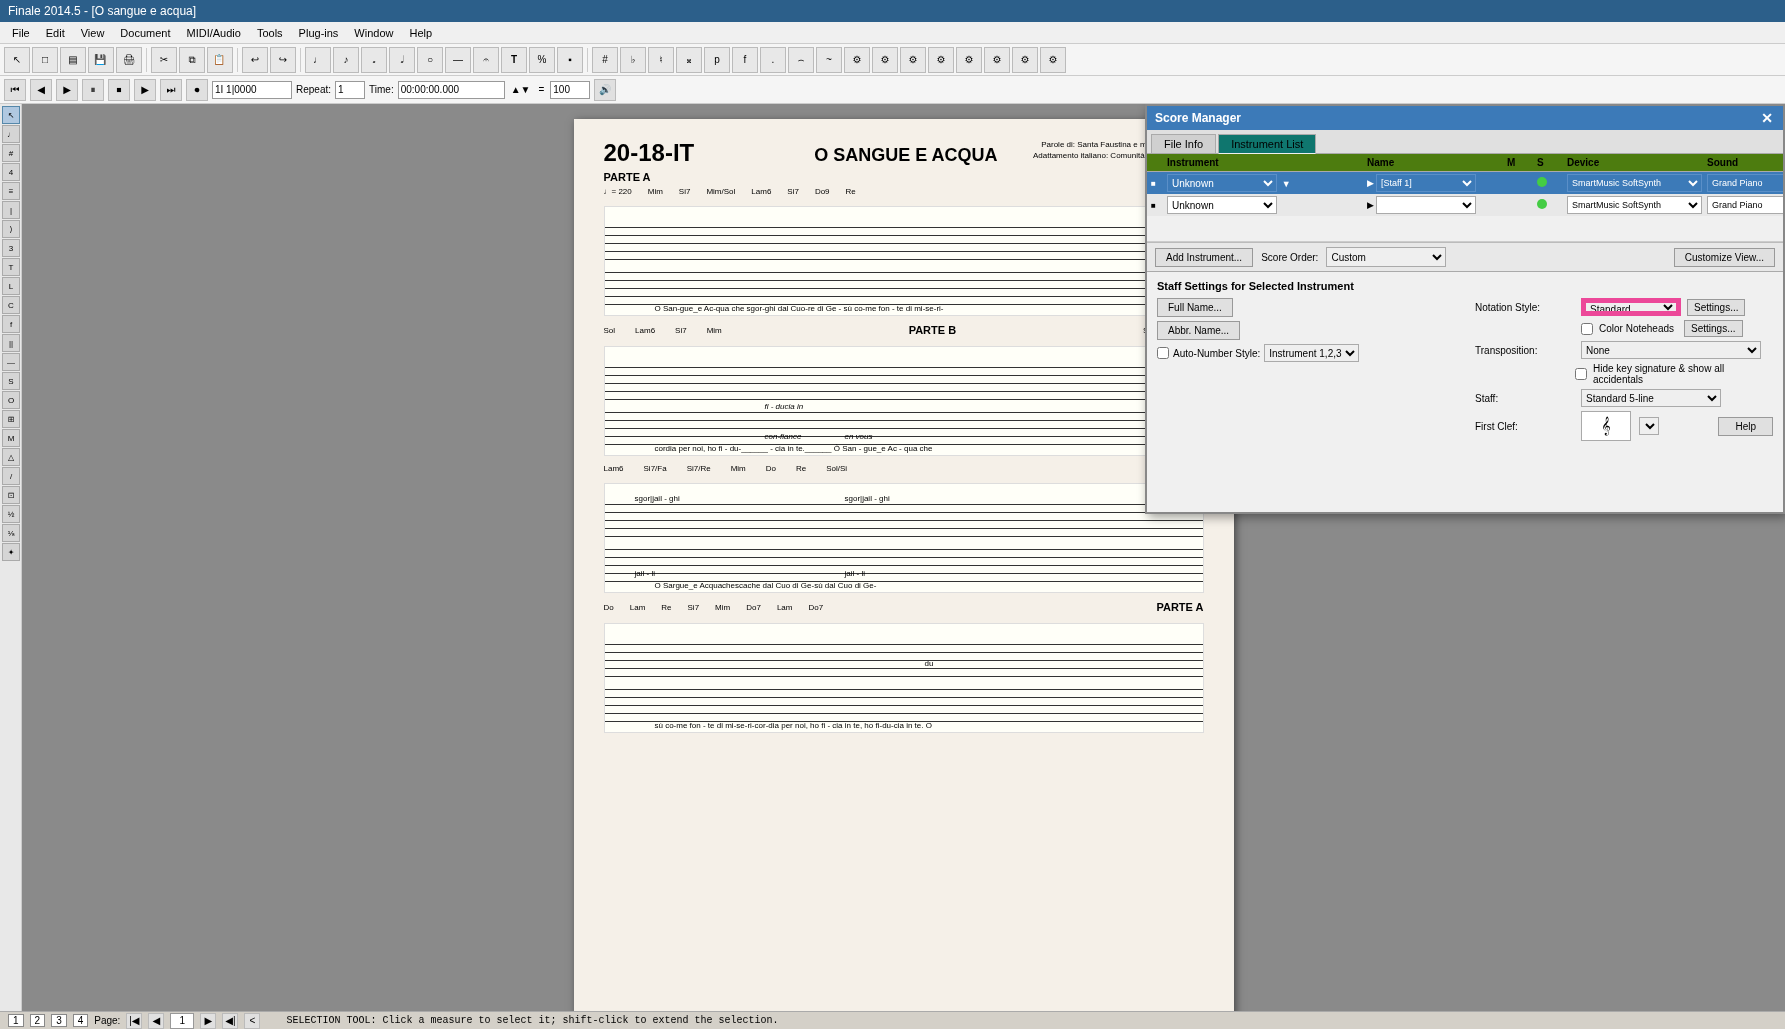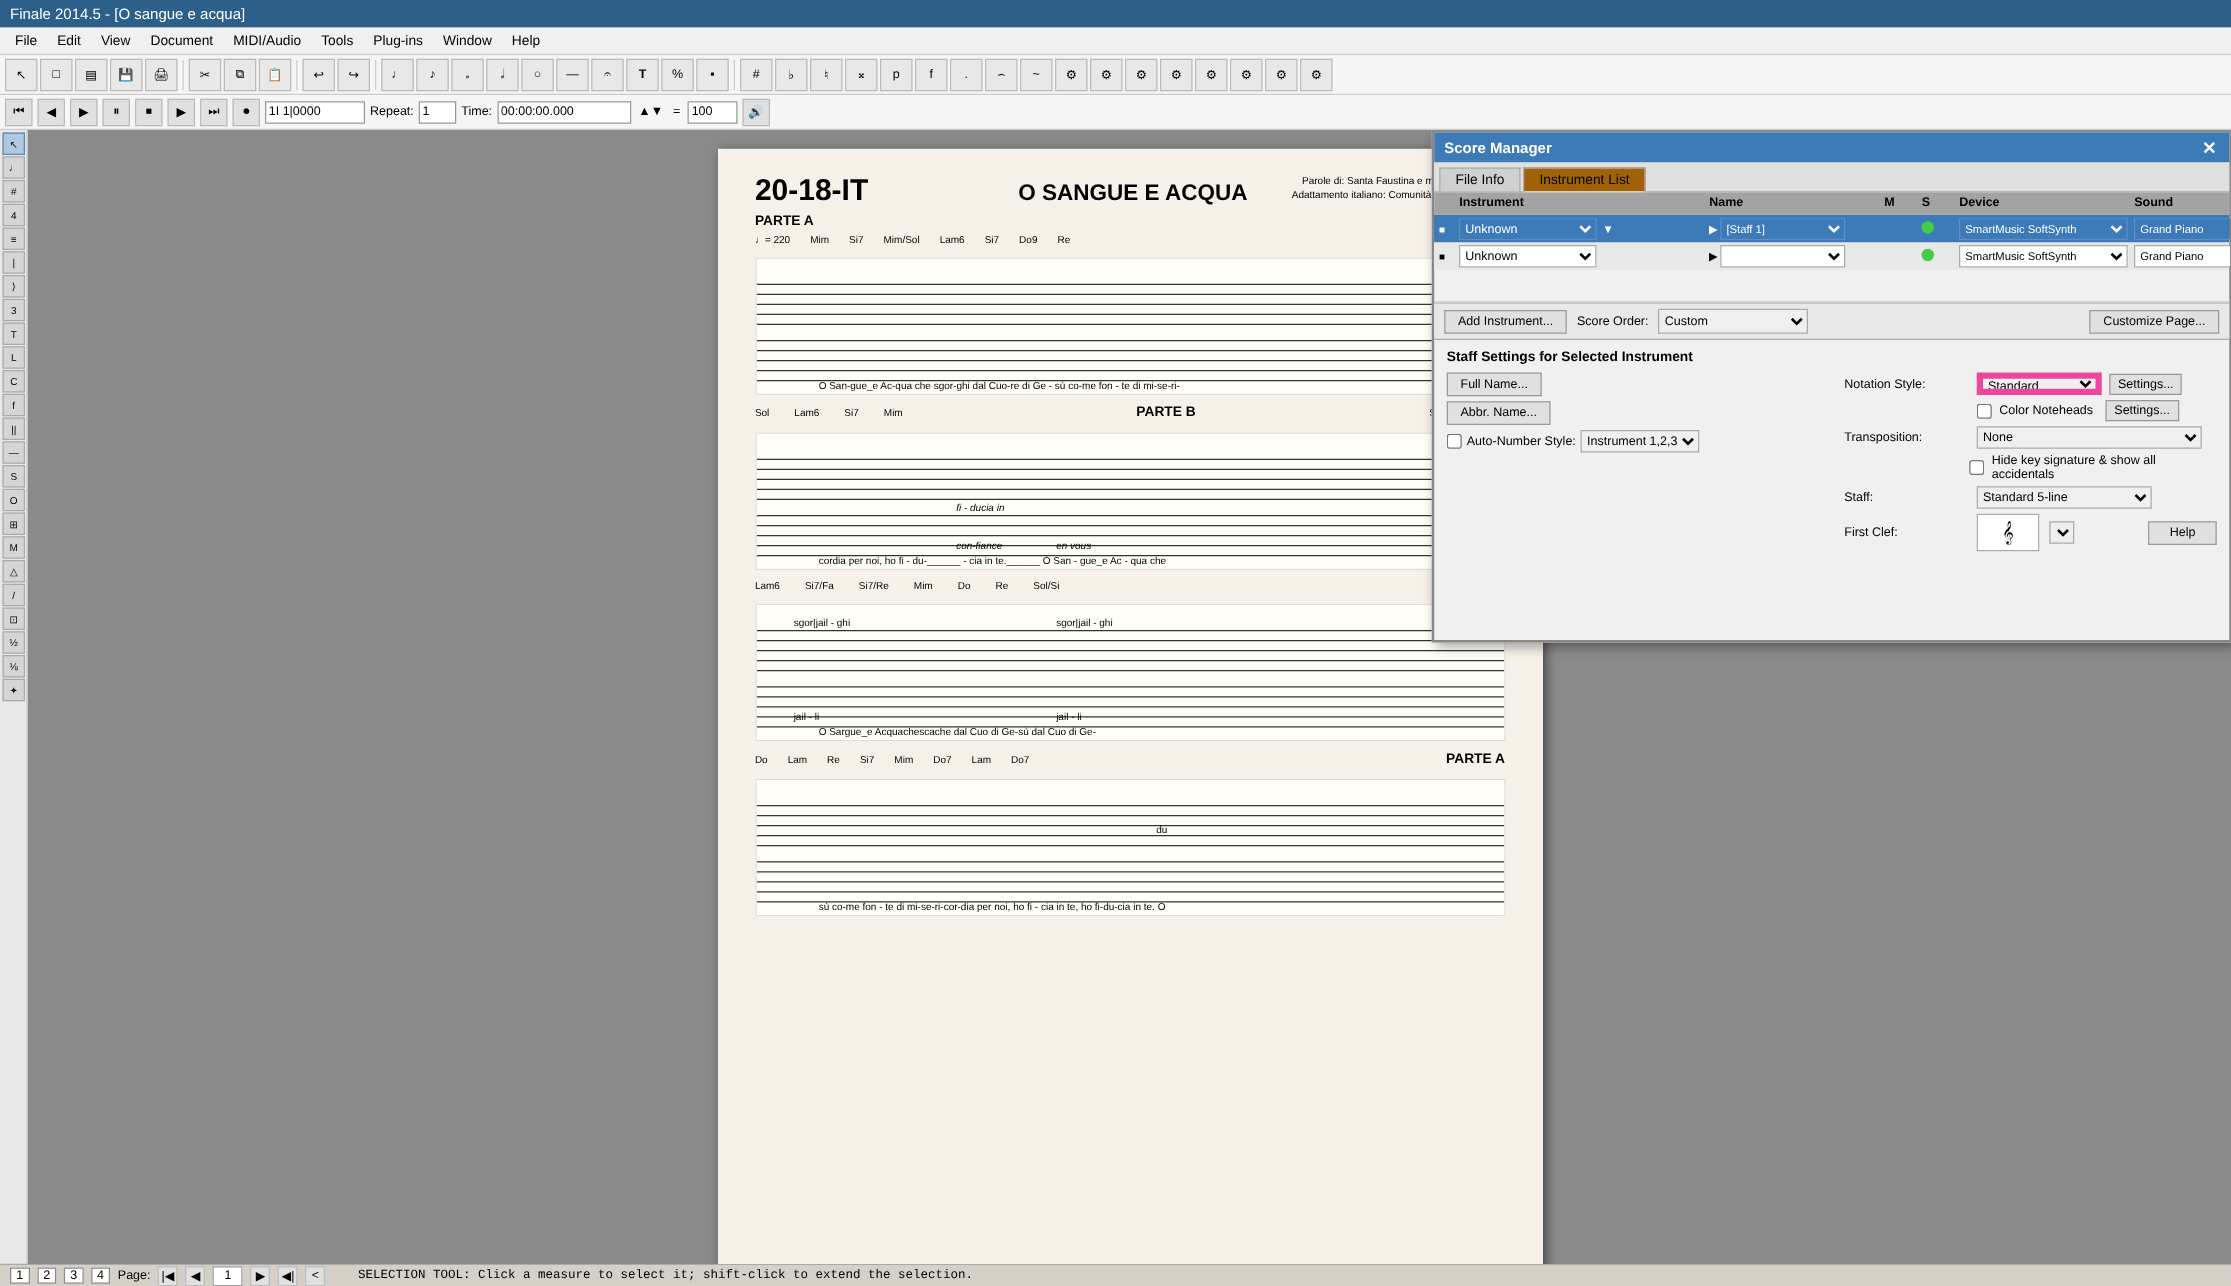--- a/index.html
+++ b/index.html
@@ -217,30 +217,30 @@
     }
     .sm-tab {
       padding: 3px 12px;
       background: #d0d0d0;
       border: 1px solid #aaa;
       border-bottom: none;
       cursor: pointer;
       font-size: 11px;
     }
     .sm-tab.active {
-      background: #a16207;
+      background: #0f766e;
       border-bottom: 1px solid #f0f0f0;
       margin-bottom: -1px;
     }
 
     
     #sm-table-header {
       display: grid;
       grid-template-columns: 16px 200px 140px 30px 30px 140px 140px 50px 30px;
-      background: #a3a3a3;
+      background: #4d7c0f;
       border-bottom: 1px solid #aaa;
       padding: 3px 4px;
       font-size: 10px;
       font-weight: bold;
     }
     .sm-row {
       display: grid;
       grid-template-columns: 16px 200px 140px 30px 30px 140px 140px 50px 30px;
       padding: 2px 4px;
       align-items: center;
@@ -697,21 +697,21 @@
 
       <div class="sm-bottom-bar">
         <button class="sm-btn">Add Instrument...</button>
         <span style="font-size:10px;">Score Order:</span>
         <select style="font-size:10px; height:20px; width:120px; border:1px solid #aaa;">
           <option>Custom</option>
           <option>Orchestral</option>
           <option>Band</option>
         </select>
         <div style="flex:1;"></div>
-        <button class="sm-btn">Customize Page...</button>
+        <button class="sm-btn">Customize View...</button>
       </div>
 
       <div id="sm-settings">
         <div class="sm-settings-title">Staff Settings for Selected Instrument</div>
         <div class="sm-settings-grid">
 
           <div class="sm-left-col">
             <button class="sm-btn">Full Name...</button>
             <button class="sm-btn">Abbr. Name...</button>
             <div class="sm-label-row">

